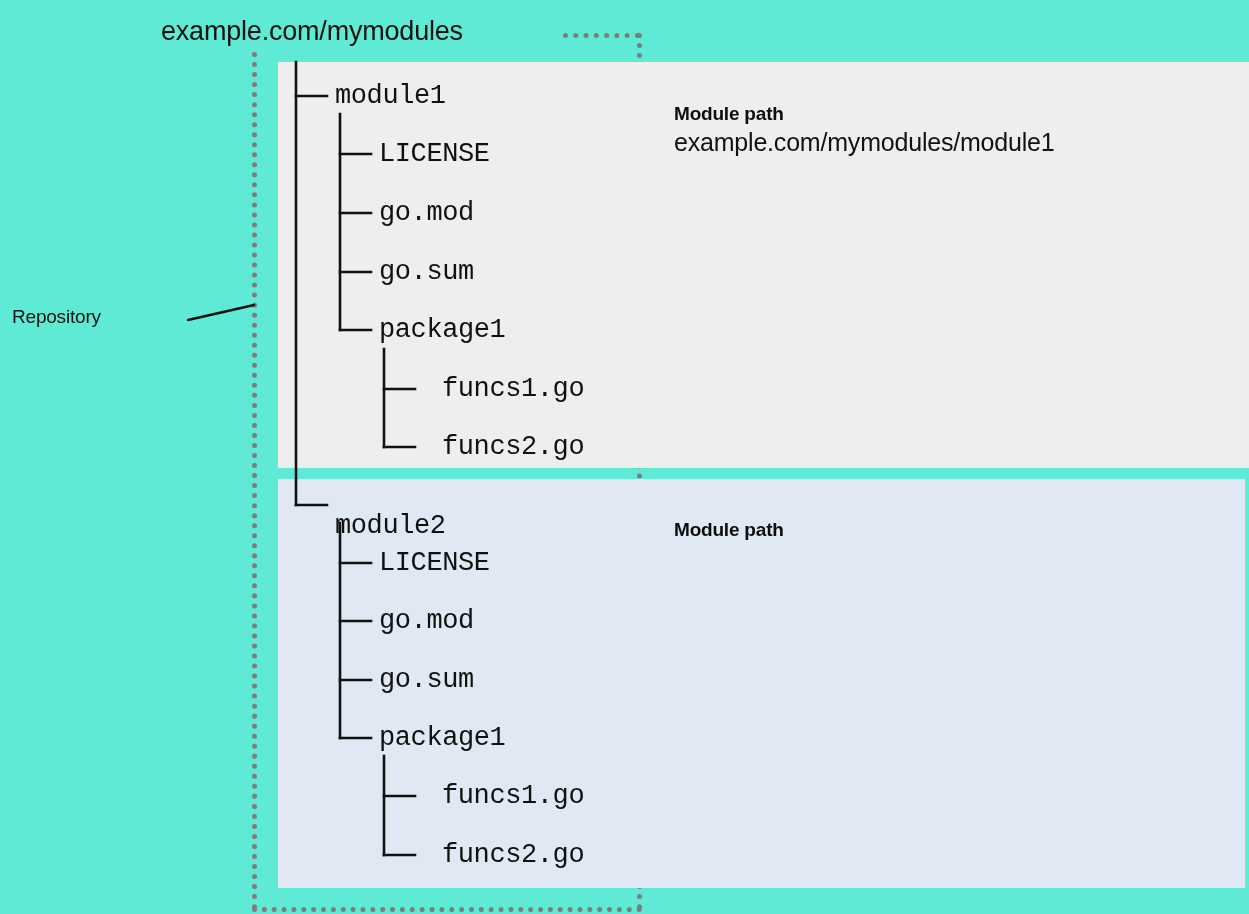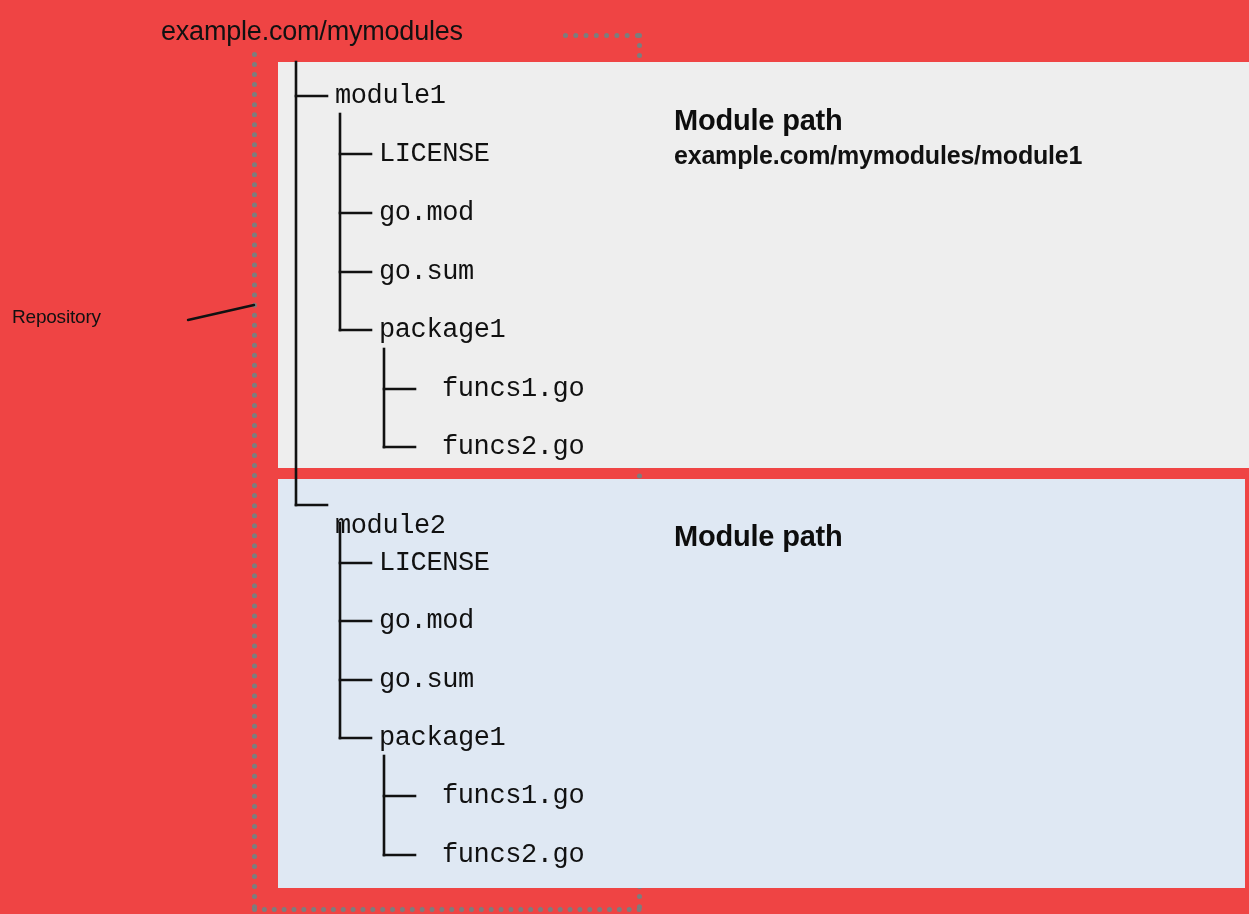--- a/index.html
+++ b/index.html
@@ -10,21 +10,21 @@
   }
   body {
     font-family: "Liberation Sans", sans-serif;
     color: #1a1a1a;
   }
   #diagram {
     position: relative;
     width: 1249px;
     height: 914px;
     overflow: hidden;
-    background: #ef4444;
+    background: #5eead4;
   }
 
   
   .panel {
     position: absolute;
     box-sizing: border-box;
   }
   #panel-module1 {
     left: 278px;
     top: 62px;
@@ -43,29 +43,29 @@
   
   .annotation {
     position: absolute;
     left: 674px;
     width: 560px;
     line-height: 1.32;
   }
   #annotation-module1 { top: 101px; }
   #annotation-module2 { top: 517px; }
   .annotation-title {
-    font-size: 29px;
+    font-size: 19px;
     font-weight: bold;
     letter-spacing: -0.2px;
     color: #0d0d0d;
     white-space: nowrap;
   }
   .annotation-value {
     font-size: 25px;
-    font-weight: bold;
+    font-weight: normal;
     letter-spacing: -0.2px;
     color: #111111;
     white-space: nowrap;
   }
 
   
   .dotted-v {
     position: absolute;
     width: 0;
     border-left: 5px dotted #7d7d7d;

